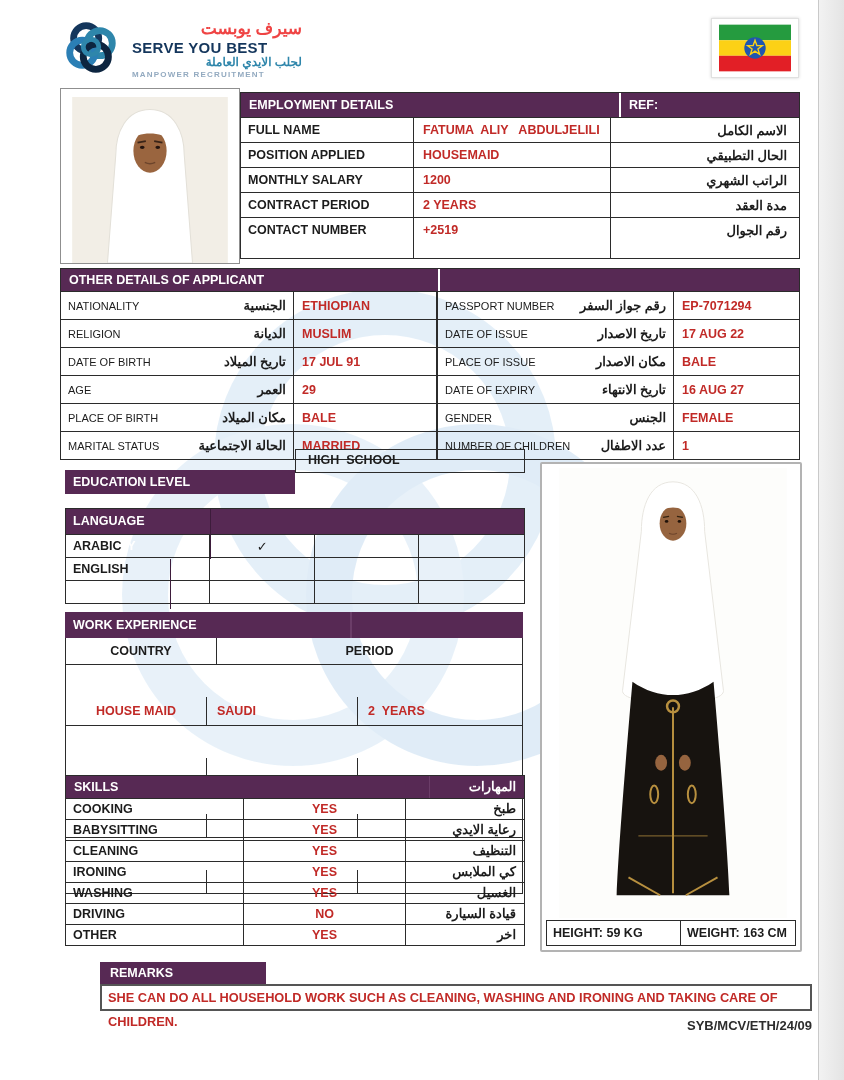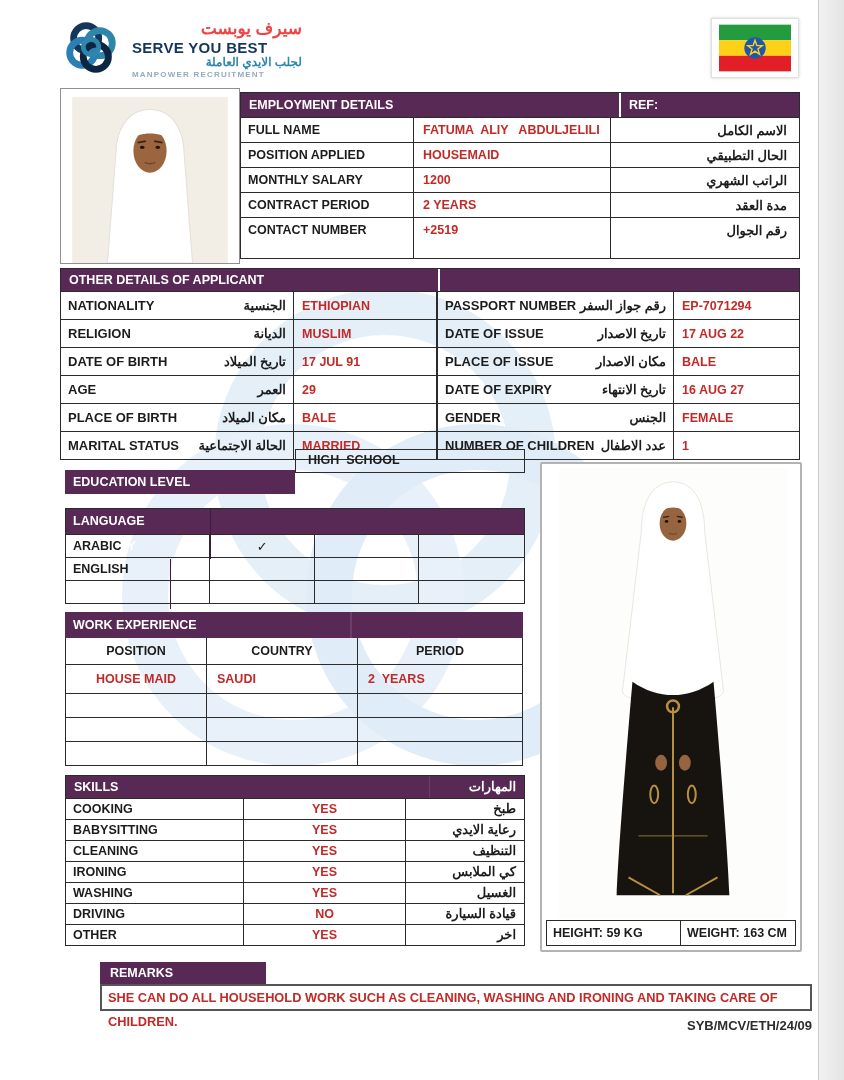--- a/index.html
+++ b/index.html
@@ -18,21 +18,21 @@
   .logo-en-sub{font-size:8px;font-weight:700;color:#93aac0;letter-spacing:1.2px;}
   .flag-box{position:absolute;left:711px;top:18px;width:86px;height:58px;background:#fff;
         border:1px solid #e0e0e0;box-shadow:0 0 3px rgba(0,0,0,.18);display:flex;
         align-items:center;justify-content:center;z-index:2;}
   
   .portrait-box{position:absolute;left:60px;top:88px;width:178px;height:174px;background:#fff;
         border:1px solid #8f8f8f;display:flex;align-items:flex-end;justify-content:center;z-index:2;}
   
   .band{background:#572954;color:#fff;font-weight:700;font-size:12.5px;}
   .red{color:#c12a27;font-weight:700;}
-  .en-label{font-weight:700;font-size:13px;}
+  .en-label{font-weight:400;font-size:11px;}
   .ar{direction:rtl;font-weight:700;font-size:13px;}
   
   .emp-table{position:absolute;left:240px;top:92px;width:560px;box-sizing:border-box;
         border:1px solid #2b2b2b;z-index:1;}
   .emp-header{display:flex;height:24px;background:#572954;color:#fff;}
   .emp-title{flex:0 0 370px;padding-left:8px;line-height:24px;font-weight:700;font-size:12.5px;}
   .emp-ref{flex:1;padding-left:8px;line-height:24px;font-weight:700;font-size:12.5px;border-left:2px solid #fff;}
   .emp-row{display:flex;border-top:1px solid #2b2b2b;height:25px;box-sizing:border-box;align-items:center;}
   .emp-row.tall{height:41px;align-items:flex-start;}
   .emp-row.tall > div{padding-top:5px;}
@@ -79,21 +79,21 @@
   .we-band{position:absolute;left:65px;top:612px;width:458px;height:26px;line-height:26px;
         padding-left:8px;box-sizing:border-box;z-index:1;position:absolute;}
   .we-band::after{content:"";position:absolute;left:285px;top:0;width:2px;height:100%;background:#6b3d68;}
   .we-table{position:absolute;left:65px;top:638px;width:458px;box-sizing:border-box;
         border:1px solid #2b2b2b;border-top:none;z-index:1;}
   .we-hrow{display:flex;height:26px;border-bottom:1px solid #2b2b2b;}
   .we-hcell{display:flex;align-items:center;justify-content:center;font-weight:700;font-size:12.5px;
         box-sizing:border-box;border-right:1.5px solid #2b2b2b;}
   .we-hcell:last-child{border-right:none;}
   .we-c0{width:141px;} .we-c1{width:151px;} .we-c2{flex:1;}
-  .we-row{display:flex;height:28px;border-bottom:1px solid #2b2b2b;}
+  .we-row{display:flex;height:28px;border-bottom:1px solid #2b2b2b;margin-top:32px;}
   .we-row.empty{height:23px;}
   .we-row:last-child{border-bottom:none;}
   .we-cell{display:flex;align-items:center;font-size:12.5px;box-sizing:border-box;
         border-right:1.5px solid #2b2b2b;}
   .we-cell:last-child{border-right:none;}
   .we-cell.center{justify-content:center;}
   .we-cell.padded{padding-left:10px;}
   
   .sk-table{position:absolute;left:65px;top:775px;width:460px;box-sizing:border-box;
         border:1px solid #2b2b2b;z-index:1;}
@@ -320,21 +320,20 @@
       <div class="ll-lang"></div>
       <div class="ll-cell"></div>
       <div class="ll-cell"></div>
       <div class="ll-cell"></div>
     </div>
   </div>
 
   <div class="we-band band">WORK EXPERIENCE</div>
   <div class="we-table">
     <div class="we-hrow">
-      <div class="we-hcell we-c0">POSITION</div>
       <div class="we-hcell we-c1">COUNTRY</div>
       <div class="we-hcell we-c2">PERIOD</div>
     </div>
     <div class="we-row">
       <div class="we-cell we-c0 center red">HOUSE MAID</div>
       <div class="we-cell we-c1 padded red">SAUDI</div>
       <div class="we-cell we-c2 padded red ws-pre">2  YEARS</div>
     </div>
     <div class="we-row empty">
       <div class="we-cell we-c0"></div>

